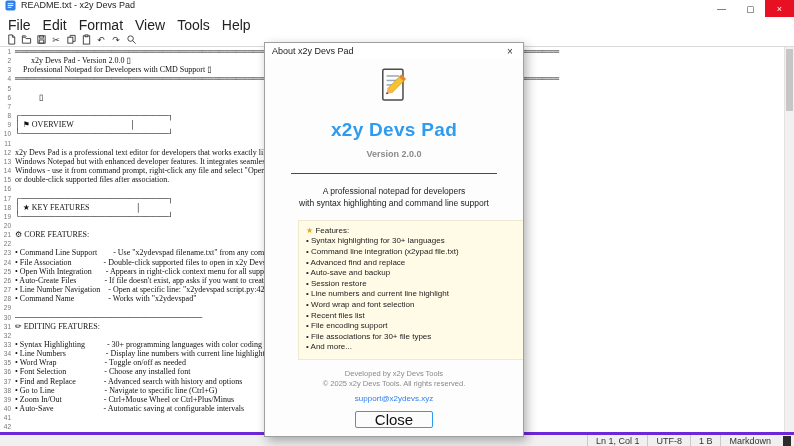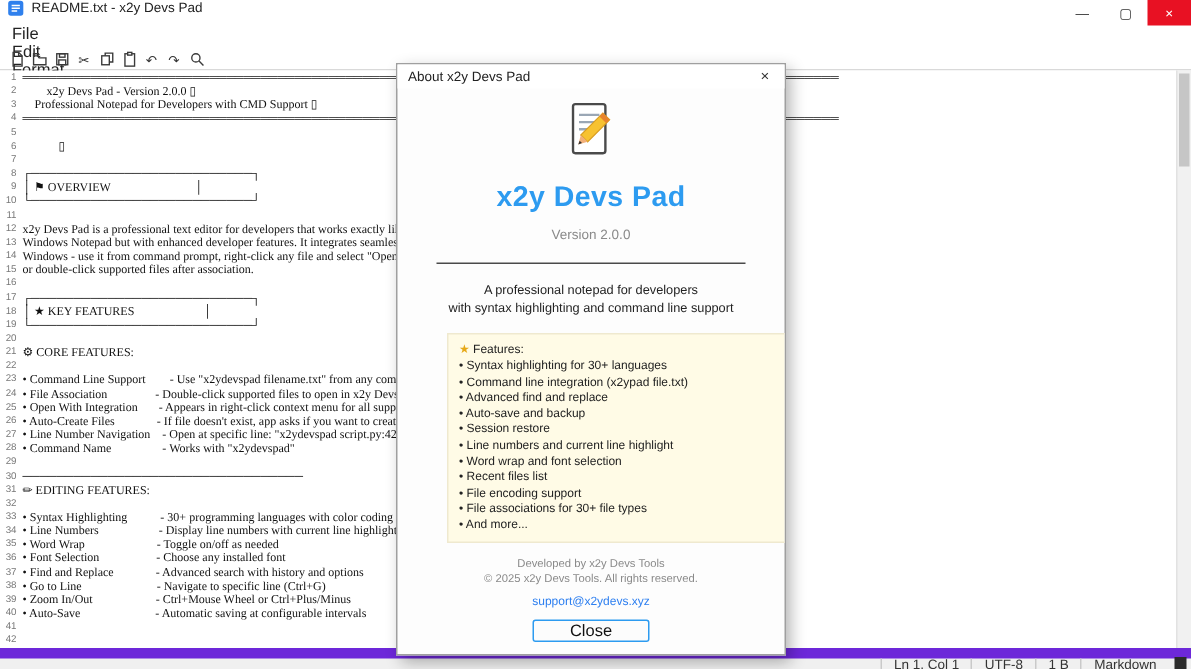--- a/index.html
+++ b/index.html
@@ -7,22 +7,22 @@
               font-family:"Liberation Sans",sans-serif; position:relative; }
 
   
   .titlebar { height:17px; display:flex; align-items:flex-start; background:#ffffff; }
   .app-ico { width:11px; height:11px; margin:0 5px 0 5px; flex:0 0 auto; }
   .wtitle { font-size:9px; color:#222; flex:1; white-space:nowrap; }
   .win-btn { width:29px; height:17px; display:flex; align-items:center; justify-content:center;
              font-size:9px; color:#333; }
   .win-btn.close { background:#e81123; color:#fff; }
 
-  .menubar { height:16px; display:flex; align-items:flex-start; font-size:11px; color:#222;
-             background:#fff; padding-left:2px;flex-direction:column; }
+  .menubar { height:16px; display:flex; align-items:flex-start; font-size:14px; color:#222;
+             background:#fff; padding-left:2px; }
   .menu-item { padding:0 6px; height:100%; display:flex; align-items:center; }
 
   .toolbar { height:14px; display:flex; align-items:center; gap:1px; padding-left:4px;
              background:#fff; border-bottom:1px solid #d9d9d9; }
   .tool-btn { width:14px; height:13px; display:flex; align-items:center; justify-content:center;
               font-size:9px; color:#333; }
   .tool-btn svg { display:block; }
 
   
   .editor { position:absolute; top:47px; left:0; right:10px; bottom:14px; background:#fff;
@@ -31,49 +31,49 @@
   .ln { width:15px; min-width:15px; text-align:right; padding-right:4px; font-size:6.5px;
         color:#777; font-family:"Liberation Sans",sans-serif; }
   .lt { font-family:"Liberation Serif",serif; font-size:8px; white-space:pre; color:#111; }
 
   .scrollbar { position:absolute; top:47px; right:0; width:10px; bottom:14px;
                background:#f1f1f1; border-left:1px solid #e2e2e2; }
   .scroll-thumb { position:absolute; top:2px; left:1px; width:7px; height:62px; background:#c6c6c6; }
 
   
   .statusbar { position:absolute; left:0; right:0; bottom:0; height:14px; background:#f0f0f0;
-               border-top:7px solid #6d28d9; display:flex; align-items:center;
+               border-top:3px solid #6d28d9; display:flex; align-items:center;
                justify-content:flex-end; font-size:9px; color:#333; }
   .status-right { display:flex; height:100%; }
   .status-seg { padding:0 8px; border-left:1px solid #c9c9c9; display:flex; align-items:center;
                 white-space:nowrap; }
   .corner-box { width:8px; height:10px; background:#2b2b2b; margin:0 3px 0 4px; }
 
   
   .dialog { position:absolute; left:264px; top:42px; width:260px; height:395px; background:#fdfdfd;
             border:1px solid #9f9f9f; box-shadow:3px 4px 10px rgba(0,0,0,.3); z-index:10;
             display:flex; flex-direction:column; }
   .dlg-titlebar { height:16px; display:flex; align-items:center; padding-left:7px;
                   font-size:9px; color:#222; background:#fff; }
   .dlg-close { margin-left:auto; width:26px; height:16px; display:flex; align-items:center;
                justify-content:center; font-size:10px; color:#333; }
   .dlg-body { flex:1; display:flex; flex-direction:column; align-items:center;
               padding:8px 12px 8px; overflow:hidden; }
   .app-name { font-size:19px; font-weight:bold; color:#2d9bf0; margin-top:16px; letter-spacing:.3px; }
-  .version { font-size:9px; color:#8a8a8a; margin-top:8px; }
+  .version { font-size:9px; color:#8a8a8a; margin-top:8px;font-weight:bold; }
   .dlg-sep { width:206px; border-top:1px solid #4a4a4a; margin:14px 0 11px; }
   .desc { font-size:8.5px; color:#222; text-align:center; line-height:12px; }
   .features-box { margin-top:11px; width:100%; background:#fffbe6; border:1px solid #efe9cf;
                   padding:5px 7px 6px; font-size:8px; line-height:10.6px; color:#222;
                   text-align:left;margin-left:42px; }
   .feat-title .star { color:#e6a817; }
   .dlg-footer { margin-top:9px; text-align:center; font-size:7.5px; color:#8a8a8a; line-height:10px; }
   .email { font-size:8px; color:#2d7ff0; margin-top:5px; }
   .close-btn { margin-top:8px; width:78px; height:17px; background:#fcfcfc;
-               border:1.5px solid #2d9bf0; border-radius:2px; font-size:11px; color:#111;
+               border:1.5px solid #2d9bf0; border-radius:2px; font-size:15px; color:#111;
                display:flex; align-items:center; justify-content:center; }
 </style>
 </head>
 <body>
 
 <div class="titlebar">
   <svg class="app-ico" viewBox="0 0 12 12">
     <rect x="0.5" y="0.5" width="11" height="11" rx="2" fill="#2f80ed"></rect>
     <line x1="3" y1="4" x2="9" y2="4" stroke="#fff" stroke-width="1"></line>
     <line x1="3" y1="6" x2="9" y2="6" stroke="#fff" stroke-width="1"></line>

